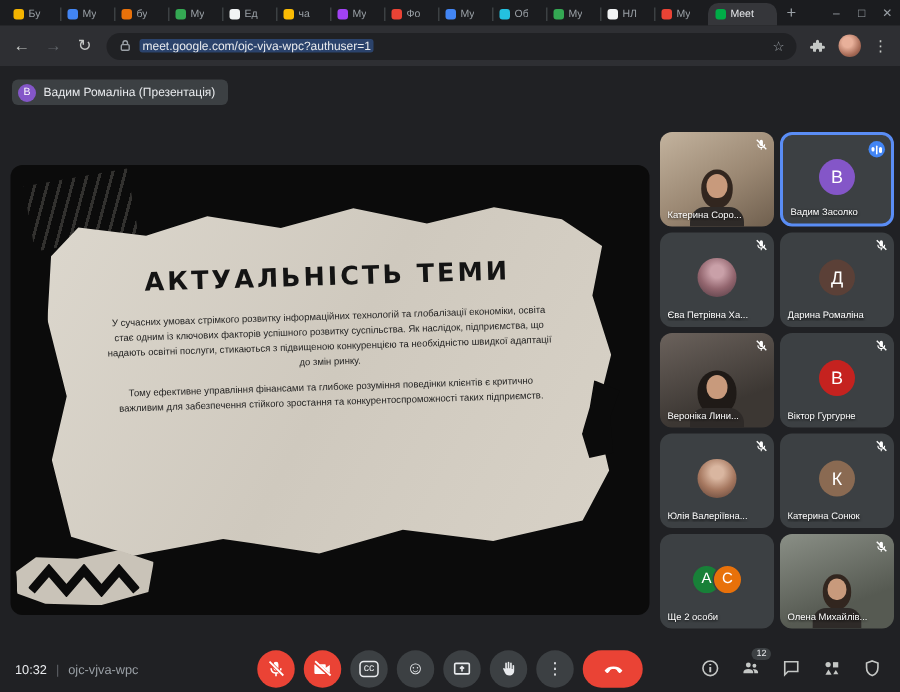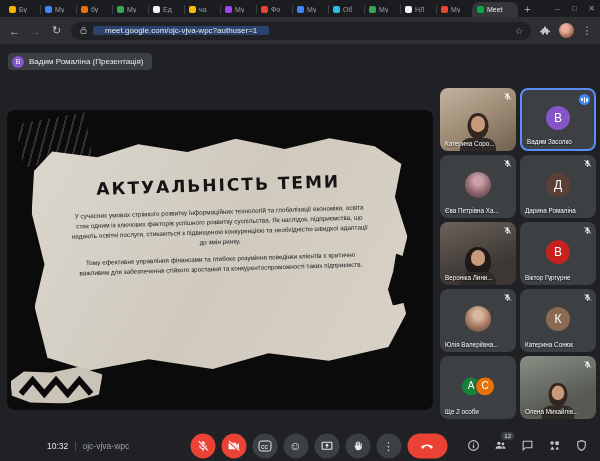--- a/index.html
+++ b/index.html
@@ -26,21 +26,21 @@
 
   
   .toolbar { position:absolute; top:17px; left:0; right:0; height:27px; background:#2e2f33;
              display:flex; align-items:center; padding:0 8px; gap:8px; }
   .navbtn { color:#c4c7c5; font-size:11px; width:13px; text-align:center; flex:0 0 auto; }
   .navbtn.dim { color:#5f6368; }
   .addressbar { flex:1 1 auto; height:18px; background:#202124; border-radius:9px;
                 display:flex; align-items:center; padding:0 8px; gap:5px; min-width:0; }
   .lockicon { width:9px; height:9px; flex:0 0 auto; }
   .url { font-size:8px; color:#e8eaed; background:rgba(66,133,244,.35); border-radius:2px;
-         padding:0 12px; white-space:nowrap; overflow:hidden; }
+         padding:0 2px; white-space:nowrap; overflow:hidden; }
   .star { margin-left:auto; color:#9aa0a6; font-size:9px; flex:0 0 auto; }
   .extras { display:flex; align-items:center; gap:8px; flex:0 0 auto; }
   .extras svg { width:12px; height:12px; }
   .avatar-toolbar { width:15px; height:15px; border-radius:50%;
         background:radial-gradient(circle at 40% 35%, #e8b09a 25%, #a66a56 65%, #6b4236); }
   .menu-dots { color:#c4c7c5; font-size:10px; }
 
   
   .meet { position:absolute; top:44px; left:0; right:0; bottom:0; background:#202124; }
 
@@ -107,21 +107,21 @@
                    border-radius:10px 10px 0 0; background:#2e2a28; }
   .v-veronika .hair { width:26px; height:30px; background:#1f1a17; }
   .v-olena .person  { transform:translateX(-50%) scale(.9); }
 
   .ovl-wrap { position:absolute; left:50%; top:50%; transform:translate(-50%,-58%); display:flex; }
   .ovl { width:20px; height:20px; border-radius:50%; color:#fff; font-size:10px;
          display:flex; align-items:center; justify-content:center; border:1.5px solid #3c4043; }
   .ovl + .ovl { margin-left:-6px; }
 
   
-  .footer { position:absolute; left:0; right:0; bottom:0; height:31px;margin-left:37px; }
+  .footer { position:absolute; left:0; right:0; bottom:0; height:31px; }
   .meta { position:absolute; left:10px; top:50%; transform:translateY(-50%);
           display:flex; align-items:center; gap:6px; font-size:8.5px; color:#e8eaed; }
   .meta .sep { color:#5f6368; }
   .meta .code { color:#9aa0a6; }
   .controls { position:absolute; left:50%; top:50%; transform:translate(-50%,-50%);
               display:flex; gap:6px; align-items:center; }
   .ctl { width:25px; height:25px; border-radius:50%; background:#3c4043; border:none;
          display:flex; align-items:center; justify-content:center; color:#e8eaed; padding:0; }
   .ctl svg { width:13px; height:13px; }
   .ctl.red { background:#ea4335; }

